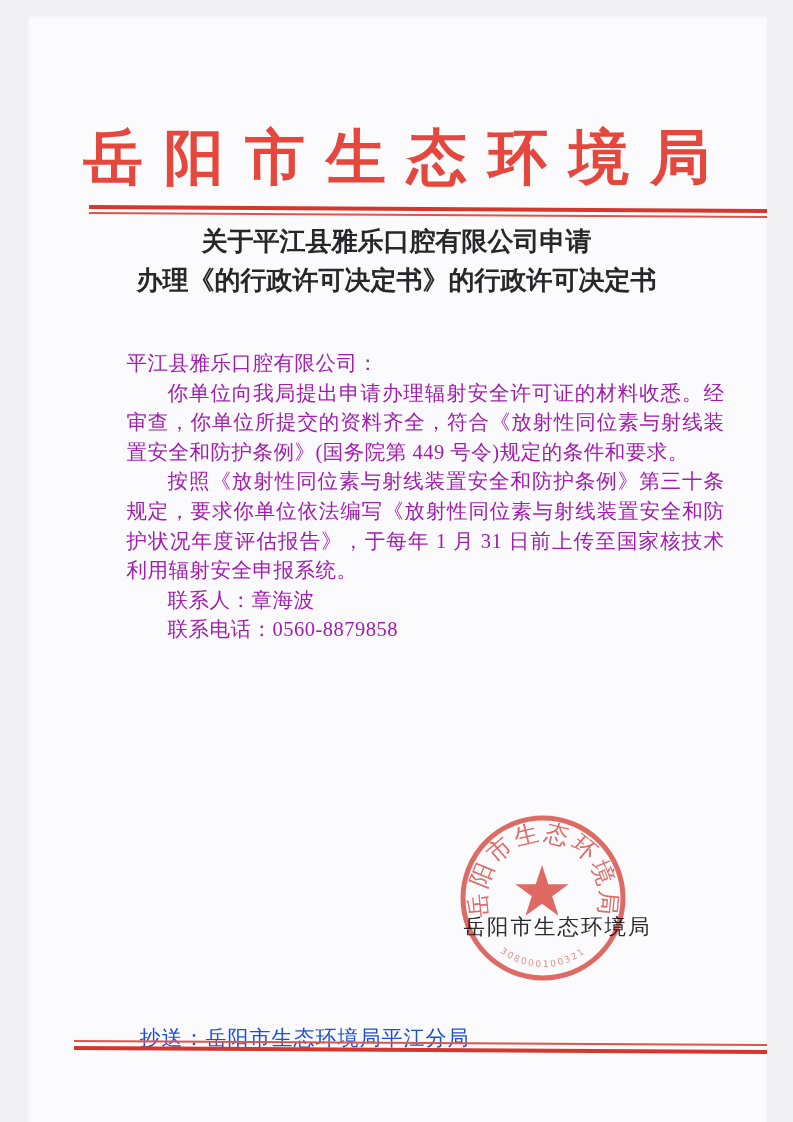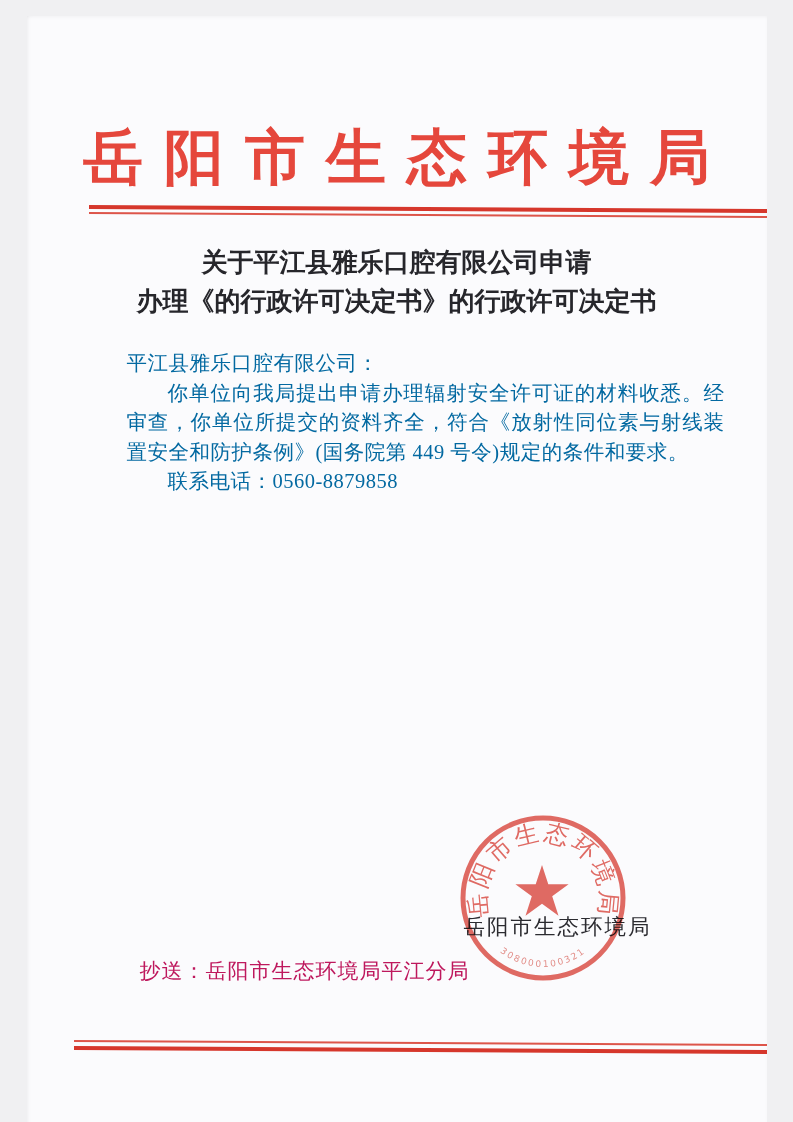--- a/index.html
+++ b/index.html
@@ -48,41 +48,42 @@
   }
   .sep-top .thin {
     margin-top: 3px;
     height: 2px;
     background: #dd554a;
   }
 
   
   .doc-title {
     position: absolute;
-    top: 227px;
+    top: 208px;
     left: 0;
     right: 0;
     text-align: center;
     font-size: 26px;
     font-weight: bold;
     line-height: 39px;
     color: #26262b;
+    font-family: Liberation Mono, monospace;
   }
 
   
   .body-text {
     position: absolute;
     top: 333px;
     left: 100px;
     width: 598px;
     font-size: 20.5px;
     line-height: 29.6px;
     text-align: justify;
     letter-spacing: 0.5px;
-    color: #0369a1;
+    color: #a21caf;
   }
   .body-text p { margin: 0; }
   .body-text p.indented { text-indent: 2em; }
 
   
   .signature-block {
     position: absolute;
     top: 896px;
     left: 437px;
     font-size: 21.5px;
@@ -100,25 +101,25 @@
     width: 224px;
     height: 224px;
     mix-blend-mode: multiply;
     opacity: 0.82;
     pointer-events: none;
   }
 
   
   .cc-line {
     position: absolute;
-    top: 941px;
+    top: 1008px;
     left: 113px;
     font-size: 21px;
     letter-spacing: 1px;
-    color: #be185d;
+    color: #1d4ed8;
     white-space: nowrap;
   }
   .sep-bottom {
     position: absolute;
     top: 1026px;
     left: 47px;
     width: 694px;
     transform: rotate(0.35deg);
   }
   .sep-bottom .thin {
@@ -145,21 +146,23 @@
 
   <div class="doc-title">
     <div>关于平江县雅乐口腔有限公司申请</div>
     <div>办理《的行政许可决定书》的行政许可决定书</div>
   </div>
 
   <div class="body-text">
     <p>平江县雅乐口腔有限公司：</p>
     <div>
         <p class="indented">你单位向我局提出申请办理辐射安全许可证的材料收悉。经审查，你单位所提交的资料齐全，符合《放射性同位素与射线装置安全和防护条例》(国务院第 449 号令)规定的条件和要求。</p>
+        <p class="indented">按照《放射性同位素与射线装置安全和防护条例》第三十条规定，要求你单位依法编写《放射性同位素与射线装置安全和防护状况年度评估报告》，于每年 1 月 31 日前上传至国家核技术利用辐射安全申报系统。</p>
       </div>
+    <p class="indented">联系人：章海波</p>
     <p class="indented">联系电话：0560-8879858</p>
   </div>
 
   <div class="signature-block">
     <div>岳阳市生态环境局</div>
   </div>
 
   <svg class="seal" viewBox="0 0 224 224">
     <circle cx="112" cy="112" r="80" fill="none" stroke="#dd4b42" stroke-width="5"></circle>
     <polygon points="111,79 117.3,98.3 137.6,98.3 121.2,110.3 127.5,129.7 111,117.7 94.5,129.7 100.8,110.3 84.4,98.3 104.7,98.3" fill="#dd4b42"></polygon>

